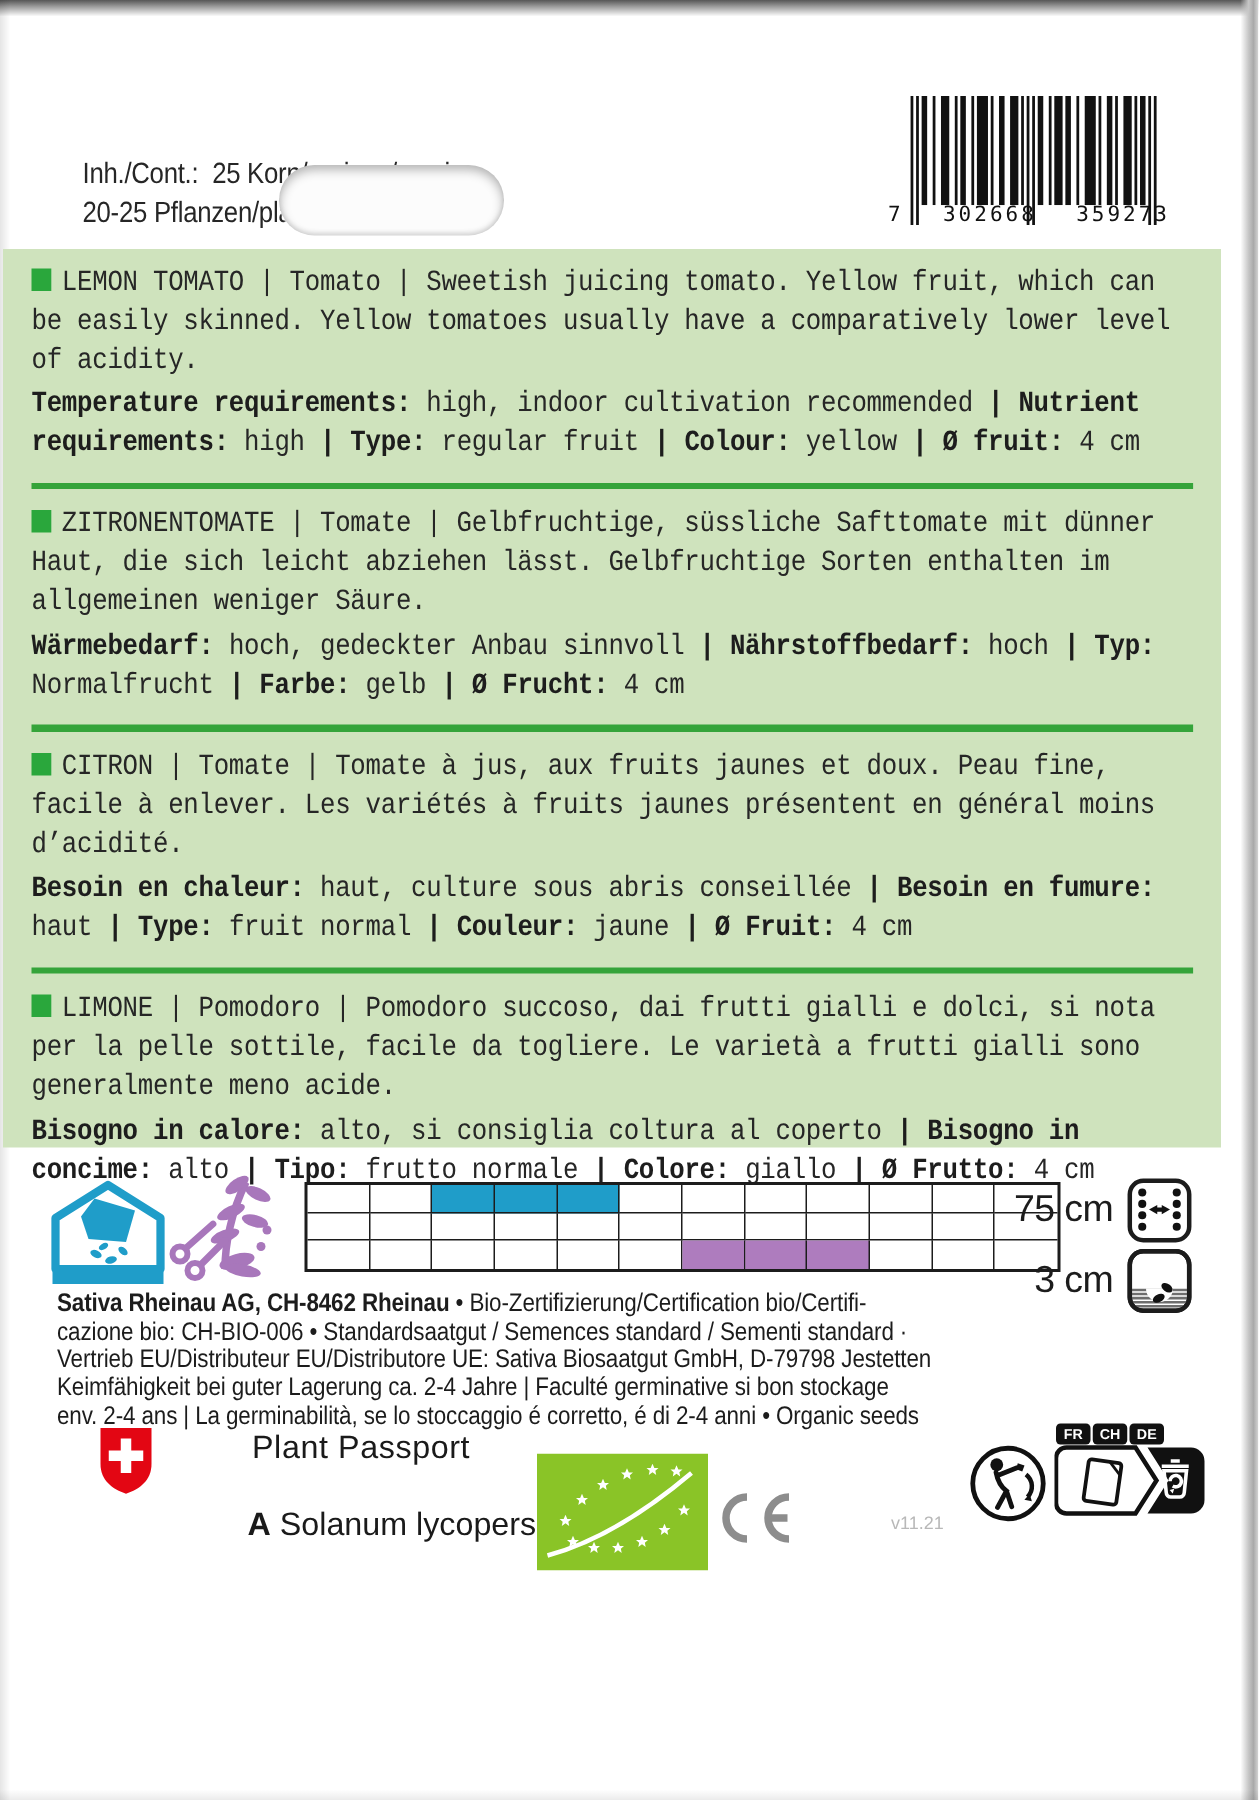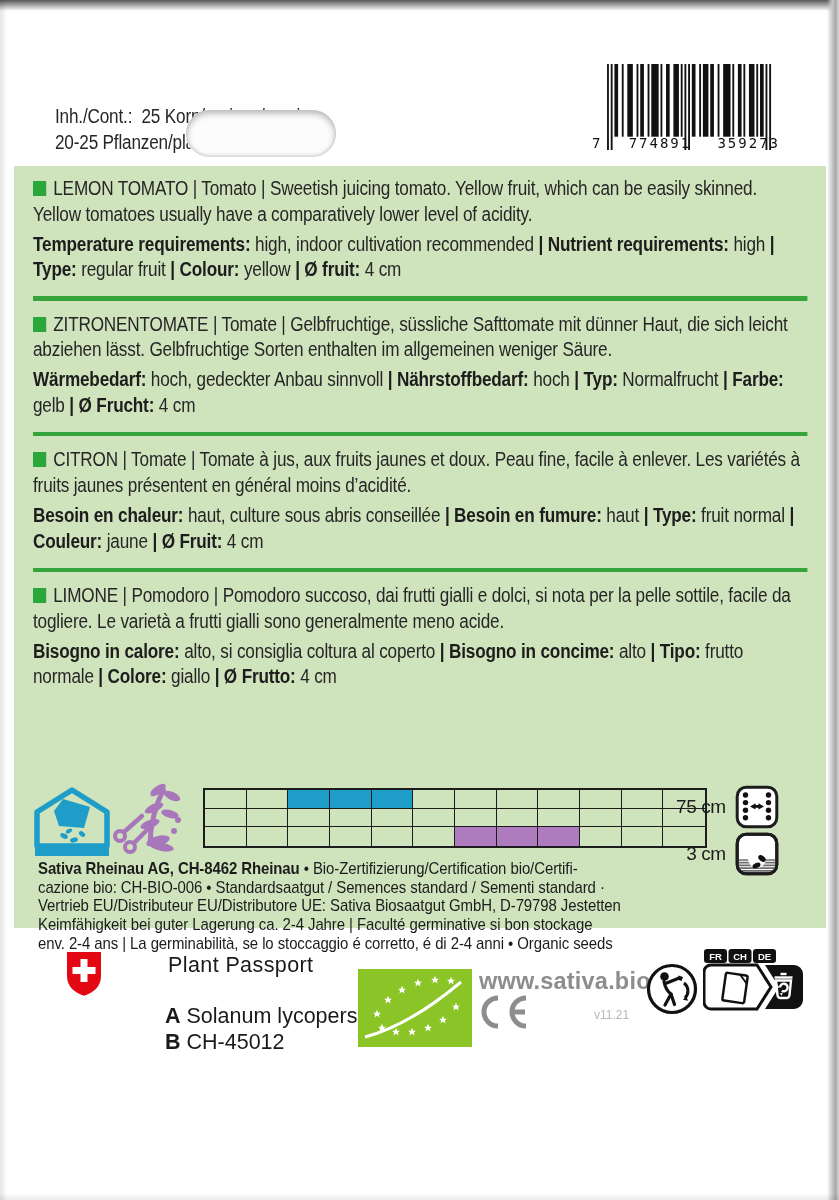--- a/index.html
+++ b/index.html
@@ -21,21 +21,21 @@
 
   .slot{position:absolute;left:186px;top:110px;width:150px;height:47px;border-radius:24px;
     background:#fcfcfc;
     box-shadow:inset 0 3px 7px rgba(0,0,0,.30),inset 0 -2px 3px rgba(0,0,0,.10),0 1px 1px rgba(255,255,255,.9);}
 
   .barcode{position:absolute;left:606px;top:64px;width:170px;height:86px;}
   .bc-digits{position:absolute;left:592px;top:135px;width:188px;display:flex;
     justify-content:space-between;font-family:"DejaVu Sans Mono",monospace;font-size:14px;
     letter-spacing:2px;color:#111;}
 
-  .panel{position:absolute;left:14px;top:166px;width:812px;height:762px;background:var(--panel);}
+  .panel{position:absolute;left:2px;top:166px;width:812px;height:599px;background:var(--panel);font-family:Liberation Mono, monospace;}
   .panel-inner{position:absolute;left:19px;top:9px;}
   .panel .cond{width:880px;}
   .desc,.specs{margin:0;font-size:19.5px;line-height:25.8px;letter-spacing:-.2px;color:#262626;}
   .specs{margin-top:4px;}
   .desc b,.specs b{font-weight:700;color:#1d1d1d;}
   .lang-block{padding:1px 0 9px;}
   .divider{height:4.5px;background:var(--green);margin:4px 0 10px;}
   .bullet{display:inline-block;width:15px;height:15px;background:var(--bullet);margin-right:8px;
     vertical-align:-1px;}
 
@@ -49,21 +49,21 @@
     grid-template-columns:repeat(12,1fr);grid-template-rows:repeat(3,1fr);
     border:2px solid #1c1c1c;box-sizing:border-box;}
   .cal-cell.br{border-right:1.5px solid #1c1c1c;}
   .cal-cell.bb{border-bottom:1.5px solid #1c1c1c;}
 
   .icon-greenhouse{position:absolute;left:33px;top:786px;}
   .icon-harvest{position:absolute;left:104px;top:774px;}
 
   .measures{position:absolute;left:676px;top:783px;}
   .measure{display:flex;align-items:center;justify-content:flex-end;height:47px;gap:9px;}
-  .m-label{font-size:19px;letter-spacing:-.4px;color:#1c1c1c;white-space:nowrap;}
+  .m-label{font-size:25px;letter-spacing:-.4px;color:#1c1c1c;white-space:nowrap;}
   .m-icon{flex:none;}
 
   .footer{position:absolute;left:38px;top:860px;font-size:17px;line-height:18.7px;color:#1c1c1c;}
   .footer .cond{width:760px;}
   .f-line{white-space:nowrap;letter-spacing:-.1px;}
   .f-line b{font-weight:700;}
 
   .swiss{position:absolute;left:64px;top:949px;}
   .passport-title{position:absolute;left:168px;top:953px;font-size:21.5px;letter-spacing:.4px;color:#1a1a1a;}
   .pp-lines{position:absolute;left:165px;top:1003px;font-size:21.5px;line-height:26px;color:#1a1a1a;}
@@ -124,21 +124,21 @@
         <rect x="133.2" y="0" width="1.8" height="71"></rect>
         <rect x="138.6" y="0" width="5.4" height="71"></rect>
         <rect x="145.8" y="0" width="1.8" height="71"></rect>
         <rect x="149.4" y="0" width="3.6" height="71"></rect>
         <rect x="154.8" y="0" width="1.8" height="84"></rect>
         <rect x="158.4" y="0" width="1.8" height="84"></rect>
       </g>
   </svg>
   <div class="bc-digits">
     <span>7</span>
-    <span>774891</span>
+    <span>302668</span>
     <span>359273</span>
   </div>
 
   <div class="panel">
     <div class="panel-inner">
       <div class="cond">
           <div class="lang-block">
             <p class="desc"><span class="bullet"></span>LEMON TOMATO | Tomato | Sweetish juicing tomato. Yellow fruit, which can be easily skinned. Yellow tomatoes usually have a comparatively lower level of acidity.</p>
             <p class="specs"><b>Temperature requirements:</b> high, indoor cultivation recommended<b>&nbsp;| </b><b>Nutrient requirements:</b> high<b>&nbsp;| </b><b>Type:</b> regular fruit<b>&nbsp;| </b><b>Colour:</b> yellow<b>&nbsp;| </b><b>Ø fruit:</b> 4 cm</p>
           </div>
@@ -285,21 +285,20 @@
 
   <svg class="swiss" width="40" height="49" viewBox="0 0 40 49">
     <path d="M3,3 H37 V27 C37,38 29,43.8 20,46.8 C11,43.8 3,38 3,27 Z" fill="#e30613"></path>
     <rect x="16.5" y="10" width="7" height="23" fill="#fff"></rect>
     <rect x="8.5" y="18" width="23" height="7" fill="#fff"></rect>
   </svg>
 
   <div class="passport-title">Plant Passport</div>
   <div class="pp-lines">
     <div><b>A</b><span>Solanum lycopersicum</span></div>
-    <div><b>B</b><span>CH-45012</span></div>
   </div>
 
   <svg class="eu-logo" width="114" height="78" viewBox="0 0 114 78">
     <defs>
       <path id="st" d="M0,-4.2 L1.23,-1.3 L4,-1.3 L1.9,0.5 L2.47,3.4 L0,1.55 L-2.47,3.4 L-1.9,0.5 L-4,-1.3 L-1.23,-1.3 Z" fill="#fff"></path>
     </defs>
     <rect width="114" height="78" fill="#8ac427"></rect>
     <path d="M7,68 Q52,56 103,13" fill="none" stroke="#fff" stroke-width="3"></path>
     <use href="#st" transform="translate(19,45)"></use>
       <use href="#st" transform="translate(30,31)"></use>
@@ -308,21 +307,20 @@
     <use href="#st" transform="translate(77,11)"></use>
       <use href="#st" transform="translate(93,12)"></use>
     <use href="#st" transform="translate(24,59)"></use>
       <use href="#st" transform="translate(38,63)"></use>
     <use href="#st" transform="translate(54,63)"></use>
       <use href="#st" transform="translate(70,59)"></use>
     <use href="#st" transform="translate(85,51)"></use>
       <use href="#st" transform="translate(98,38)"></use>
   </svg>
 
-  <div class="website">www.sativa.bio</div>
   <svg class="ce" width="54" height="34" viewBox="0 0 54 34">
     <g fill="none" stroke="#8d8d8d" stroke-width="5">
       <path d="M20,3 A14,14 0 1 0 20,31"></path>
       <path d="M48,3 A14,14 0 1 0 48,31"></path>
       <path d="M35,17 H47"></path>
     </g>
   </svg>
   <div class="version">v11.21</div>
 
   <svg class="tidyman" width="54" height="54" viewBox="0 0 54 54">

